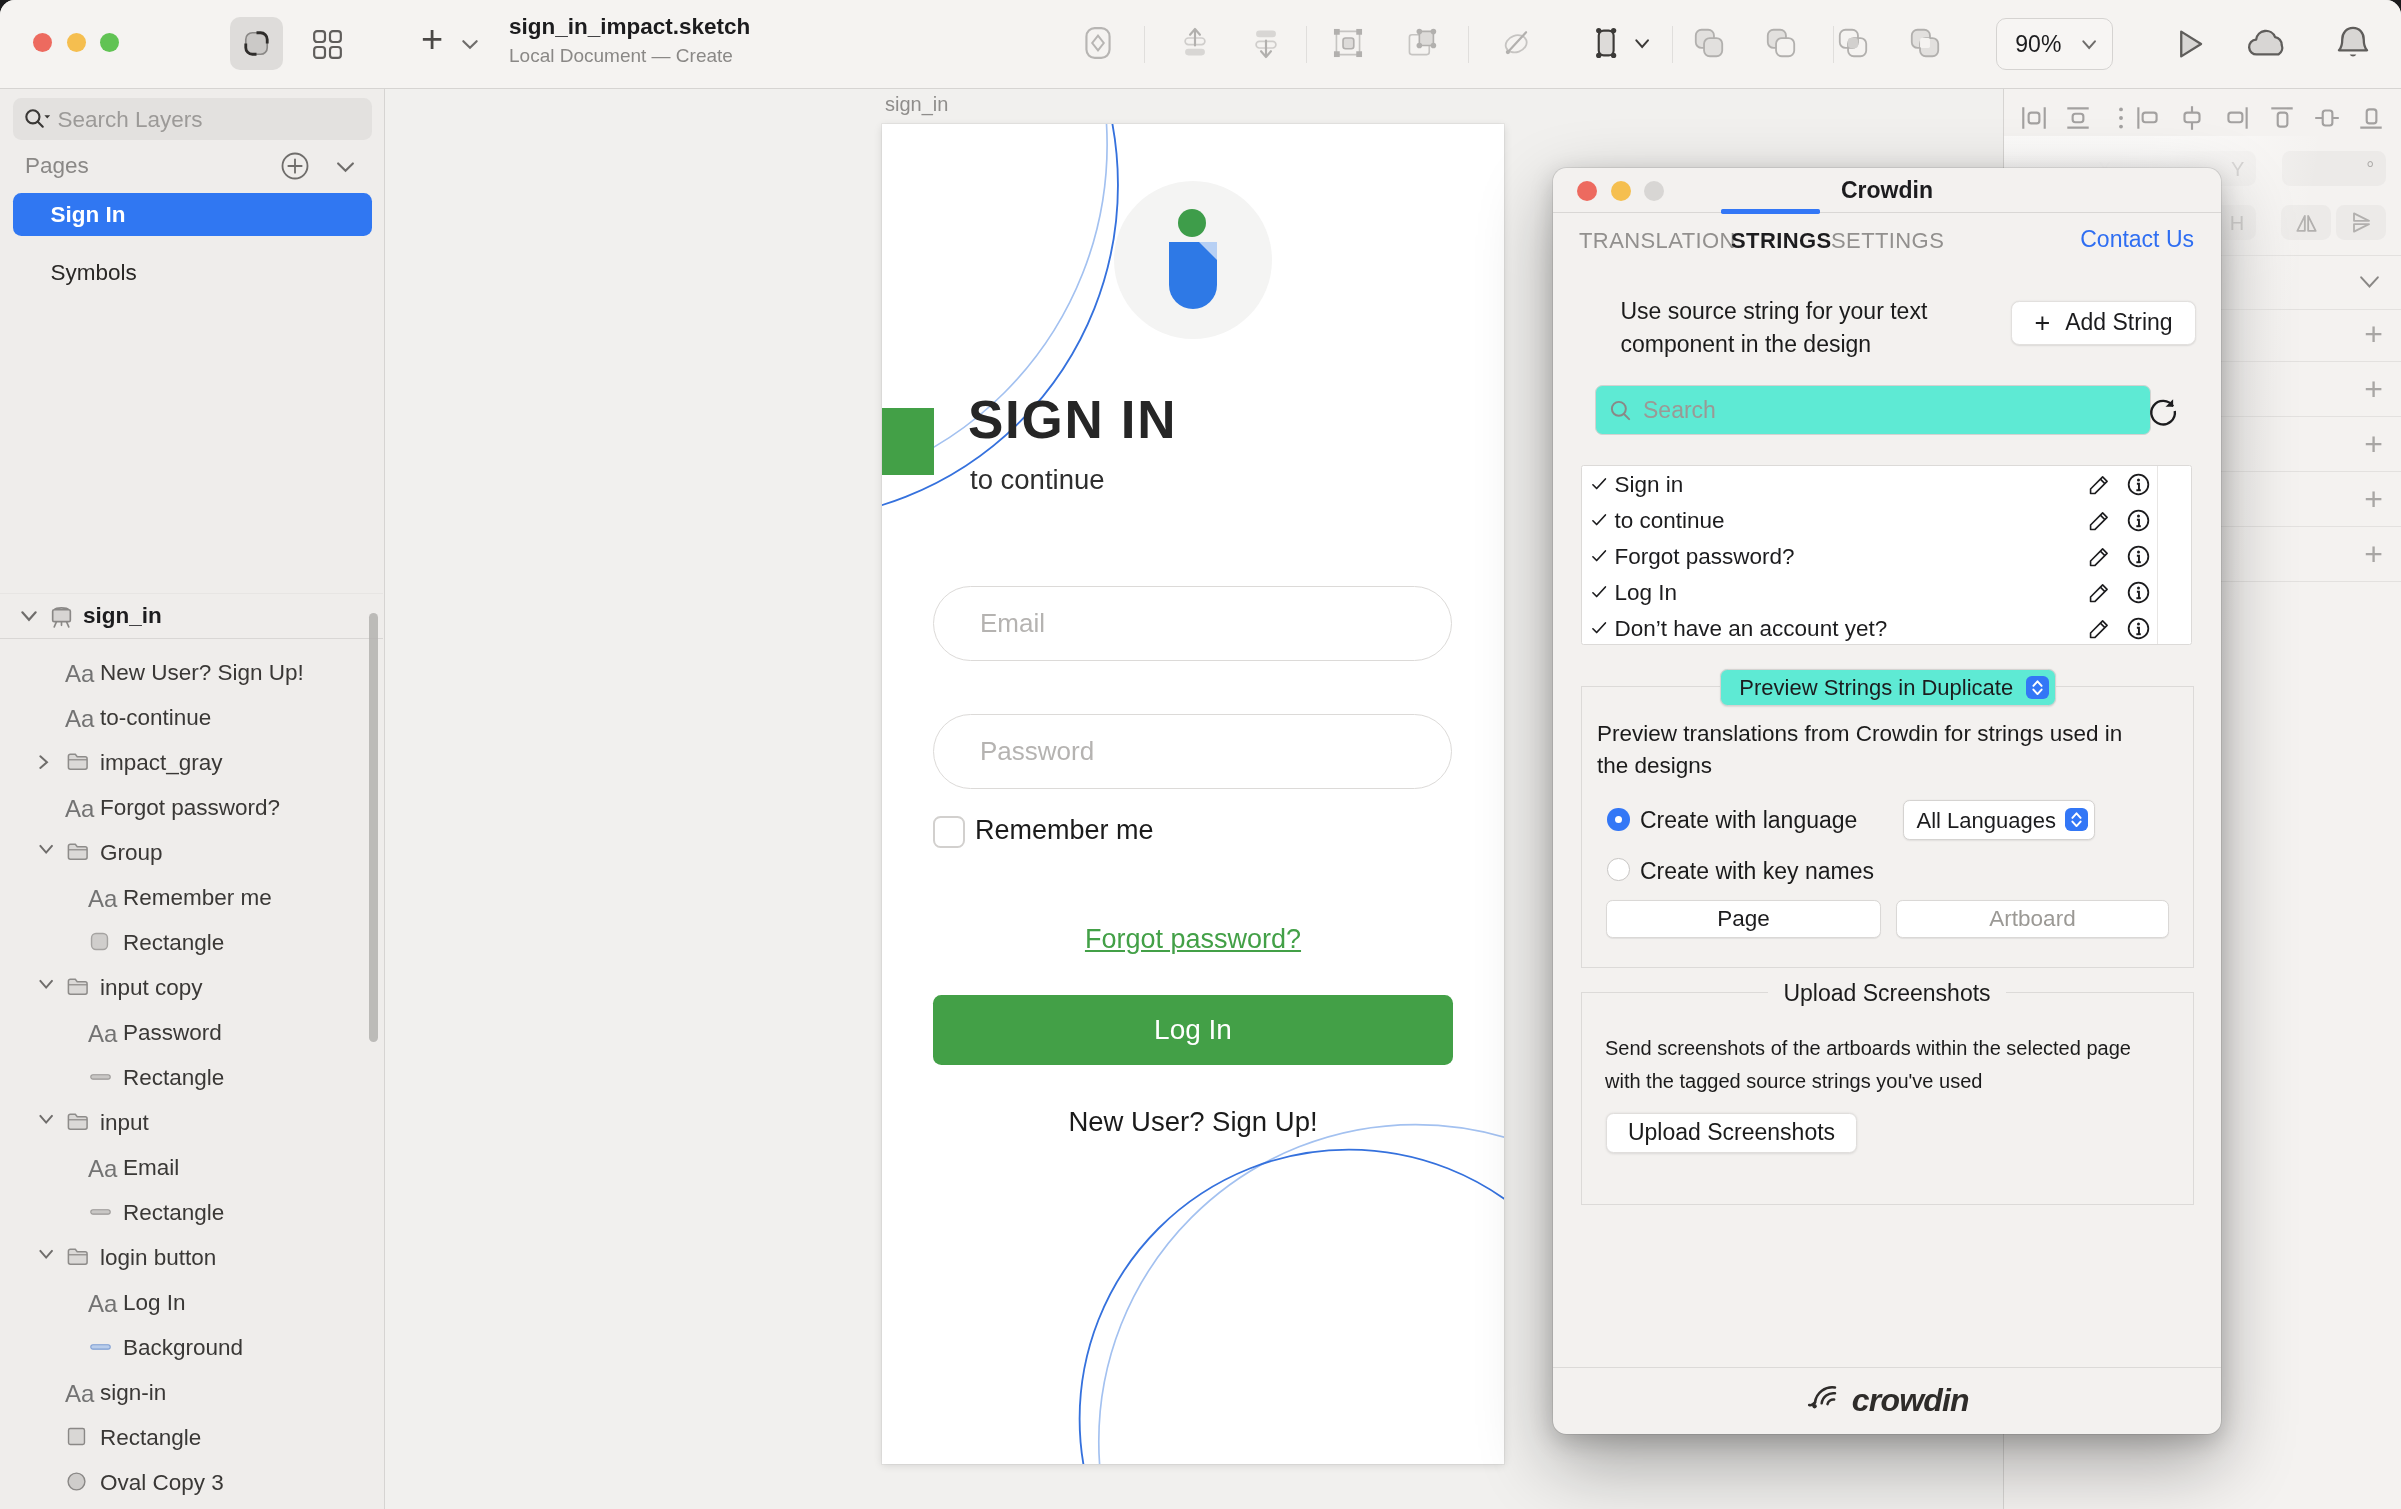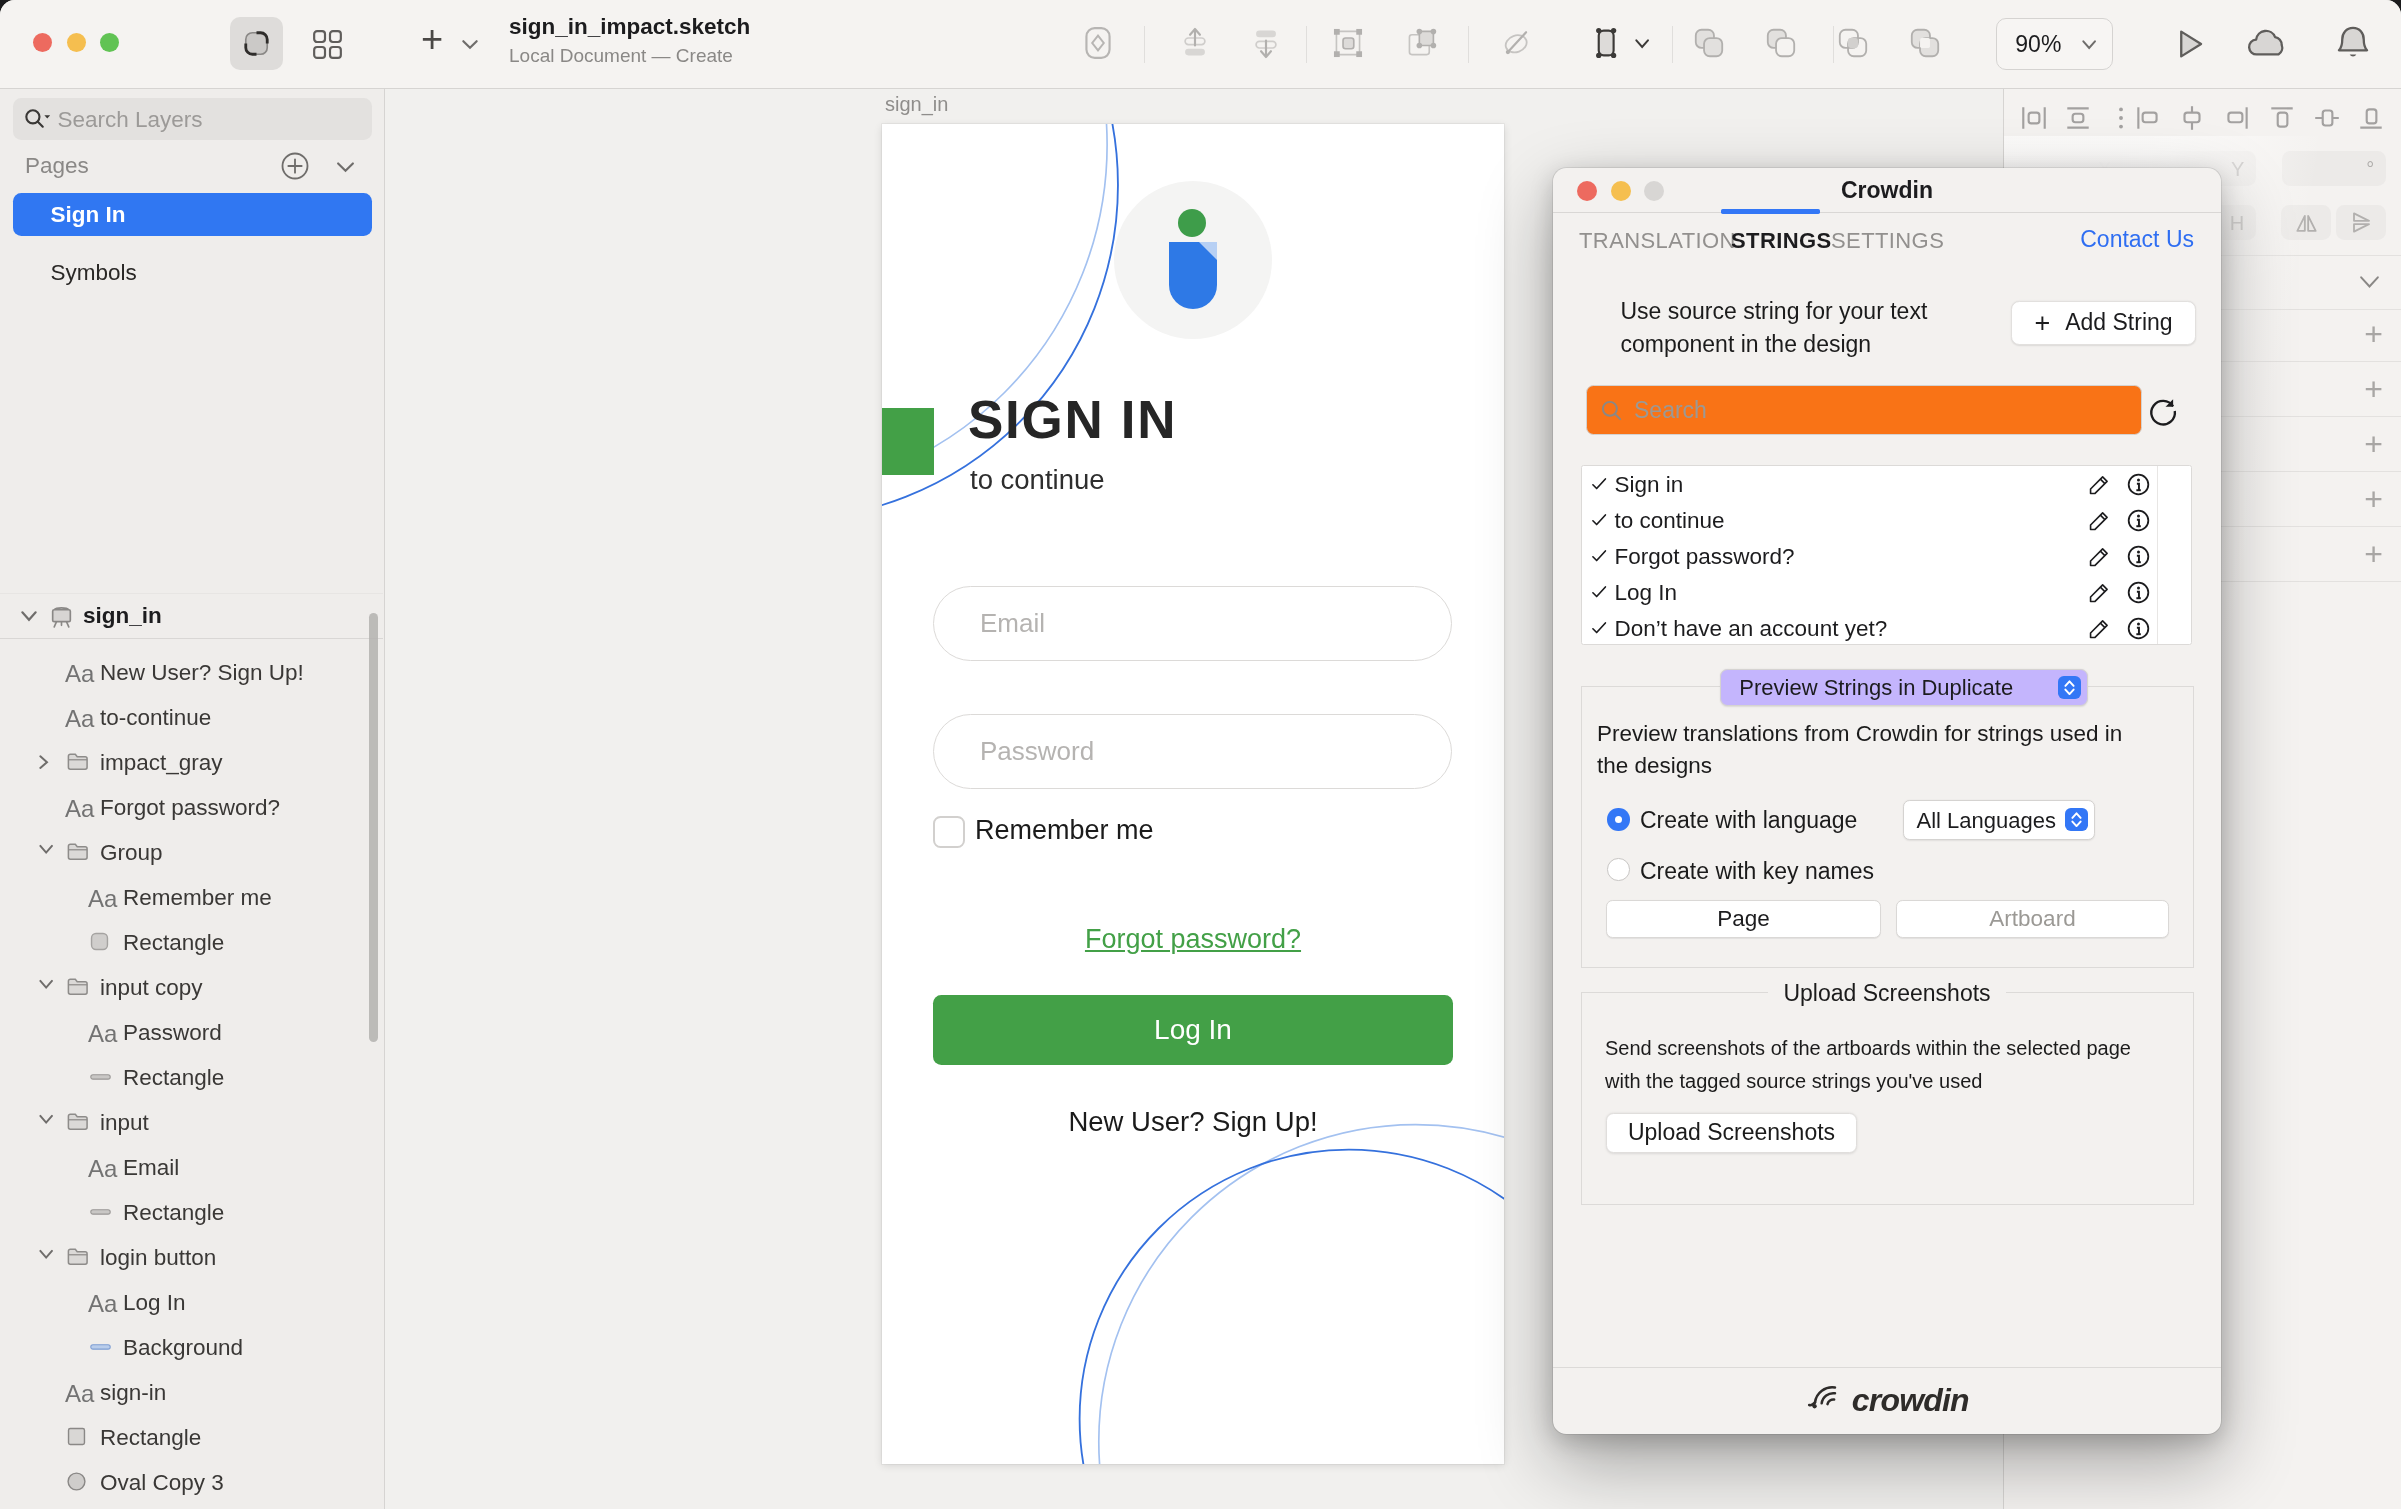--- a/index.html
+++ b/index.html
@@ -94,36 +94,36 @@
                        font-weight:bold;color:#1c1c1e;}
   .cw-tl{position:absolute;top:12.5px;width:20px;height:20px;border-radius:50%;}
   #cw-tab-indicator{position:absolute;left:168px;top:41px;width:99px;height:5px;border-radius:1.7px;}
   .cw-tab{position:absolute;top:60px;font-size:22px;letter-spacing:0.4px;color:#92908e;}
   .cw-tab.active{color:#1c1c1e;font-weight:bold;}
   #cw-contact{position:absolute;right:27px;top:58px;font-size:23px;}
   #cw-intro{position:absolute;left:27.5px;top:127px;width:384px;font-size:23px;line-height:33px;color:#1b1b1b;margin-left:40px;}
   #cw-addstring{position:absolute;left:458px;top:133px;width:183px;height:42px;background:#fff;border-radius:8.3px;
                 border:0.8px solid #e2e0de;box-shadow:0 0.8px 1.7px rgba(0,0,0,.10);font-size:23px;color:#1c1c1e;
                 text-align:center;line-height:40px;}
-  #cw-search{position:absolute;left:33px;top:217px;width:554px;height:48px;background:#f97316;border:0.8px solid #d4d2d0;
+  #cw-search{position:absolute;left:42px;top:217px;width:554px;height:48px;background:#5eead4;border:0.8px solid #d4d2d0;
              border-radius:7.5px;}
   #cw-search input{position:absolute;left:45px;top:6.7px;width:492px;height:33px;border:0;outline:none;background:transparent;
              font-size:23px;color:#3a3836;font-family:"Liberation Sans",sans-serif;}
   #cw-search input::placeholder{color:#9b9995;}
   #cw-list{position:absolute;left:27.5px;top:297px;width:611px;height:180px;background:#fff;border:0.8px solid #dcdad8;
            border-radius:2.5px;box-sizing:border-box;}
   .str-row{position:relative;height:36px;}
   .str-row .schk{position:absolute;left:8.3px;top:10px;}
   .str-row .stxt{position:absolute;left:33px;top:5.8px;font-size:22.5px;color:#1c1c1e;white-space:nowrap;}
   .str-row .spencil{position:absolute;left:505px;top:5.8px;}
   .str-row .sinfo{position:absolute;left:544px;top:5.8px;}
   #cw-list .vline{position:absolute;left:575px;top:0;width:0.8px;height:178px;background:#e8e6e4;}
   .groupbox{position:absolute;left:27.5px;width:613px;border:0.8px solid #dcdad8;box-sizing:border-box;}
-  #cw-previewbtn{position:absolute;left:167px;top:501px;width:334px;height:35px;background:#c4b5fd;border:0.8px solid #d5d3d1;
-                 border-radius:7.5px;box-shadow:0 0.8px 1.7px rgba(0,0,0,.10);z-index:2;padding-left:32px;}
+  #cw-previewbtn{position:absolute;left:167px;top:501px;width:334px;height:35px;background:#5eead4;border:0.8px solid #d5d3d1;
+                 border-radius:7.5px;box-shadow:0 0.8px 1.7px rgba(0,0,0,.10);z-index:2;}
   #cw-previewbtn .pbl{position:absolute;left:18.3px;top:5px;font-size:22px;color:#1c1c1e;}
   #cw-previewbtn .stepper{position:absolute;right:5.8px;top:5.8px;}
   #cw-prevdesc{position:absolute;left:44px;top:550px;width:550px;font-size:22.5px;line-height:32px;color:#1b1b1b;}
   .radio{position:absolute;left:54px;width:22.5px;height:22.5px;border-radius:50%;box-sizing:border-box;}
   .radio.sel{border:0;}
   .radio.sel .dot{position:absolute;left:7.5px;top:7.5px;width:7.5px;height:7.5px;border-radius:50%;background:#fff;}
   .radio.unsel{background:#fff;border:1.3px solid #c8c6c4;}
   .radio-lbl{position:absolute;left:87px;font-size:23px;color:#1b1b1b;}
   #cw-langdrop{position:absolute;left:350px;top:632px;width:190px;height:38px;background:#fff;border:0.8px solid #d5d3d1;
                border-radius:6.7px;box-shadow:0 0.8px 1.7px rgba(0,0,0,.08);}

